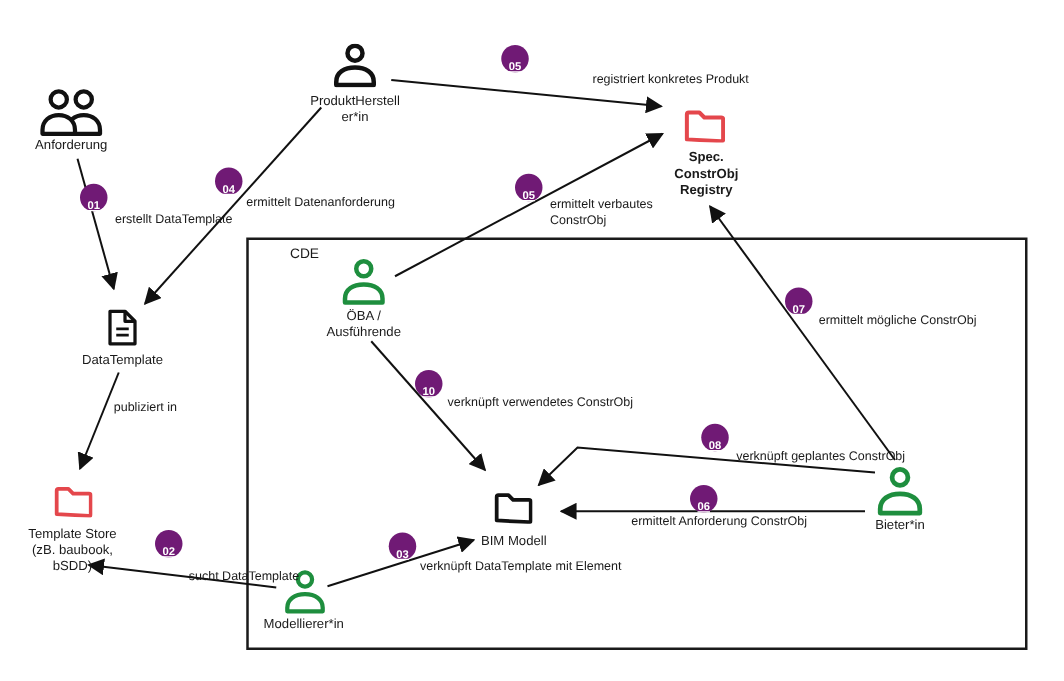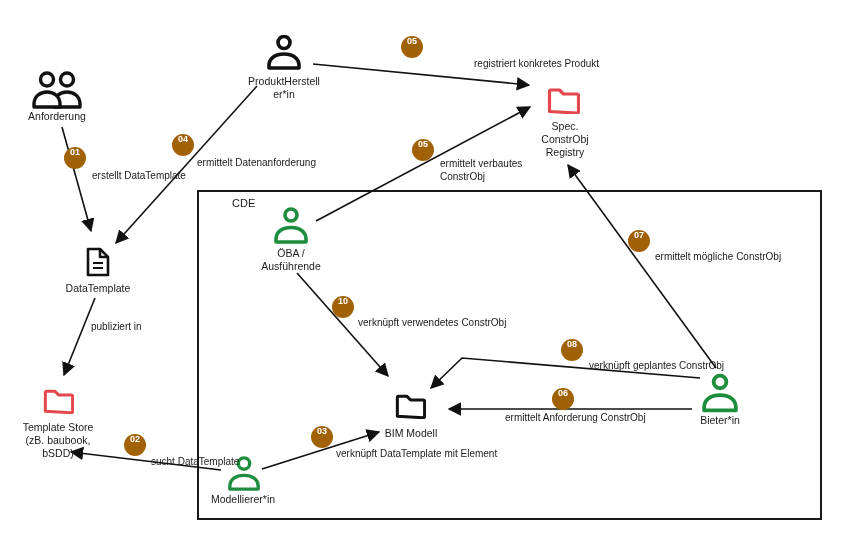--- a/index.html
+++ b/index.html
@@ -11,22 +11,22 @@
   
   .node-label{
     position:absolute;font-size:10.5px;line-height:1.22;text-align:center;
     white-space:pre-line;color:#1a1a1a;
   }
   .step-text{
     position:absolute;font-size:10px;line-height:1.25;white-space:pre-line;color:#1a1a1a;
   }
   .badge{
     position:absolute;width:22px;height:22px;border-radius:50%;
-    background:#a16207;color:#ffffff;font-size:9px;font-weight:bold;
-    display:flex;align-items:flex-start;justify-content:center;
+    background:#701a75;color:#ffffff;font-size:9px;font-weight:bold;
+    display:flex;align-items:flex-end;justify-content:center;text-decoration:underline;
   }
   .cde-box{
     position:absolute;left:197px;top:190px;width:621px;height:326px;
     border:2px solid #1a1a1a;background:transparent;
   }
   .cde-label{position:absolute;left:208px;top:197px;font-size:11px;color:#1a1a1a;margin-left:24px;}
   svg{display:block;}
   #arrows{position:absolute;left:0;top:0;pointer-events:none;}
 </style>
 </head>
@@ -79,21 +79,21 @@
     </svg>
   </div>
   <div class="node-label" style="left:234px;top:75px;width:100px;">ProduktHerstell
 er*in</div>
 
   <div class="abs" style="left:547px;top:87px;width:33px;height:27px;">
     <svg width="33" height="27" viewBox="0 0 33 27">
       <path d="M2.5 24.5 V4.5 a1.5 1.5 0 0 1 1.5 -1.5 h8.5 l4 4 h13.5 a1.5 1.5 0 0 1 1.5 1.5 v16 a1.5 1.5 0 0 1 -1.5 1.5 z" fill="none" stroke="#e4474c" stroke-width="3.2" stroke-linejoin="round"></path>
     </svg>
   </div>
-  <div class="node-label" style="left:525px;top:120px;width:80px;">Spec.
+  <div class="node-label" style="left:525px;top:120px;width:80px;font-weight:bold;">Spec.
 ConstrObj
 Registry</div>
 
   <div class="abs" style="left:86px;top:247px;width:24px;height:30px;">
     <svg width="24" height="30" viewBox="0 0 24 30">
       <g stroke="#111111" stroke-width="2.6" fill="none" stroke-linejoin="round">
         <path d="M2 2 h12 l8 8 v18 h-20 z"></path>
         <path d="M14 2 v8 h8"></path>
         <path d="M7 16 h10 M7 21 h10" stroke-width="2.2"></path>
       </g>
@@ -146,21 +146,21 @@
         <circle cx="18" cy="8" r="6"></circle>
         <path d="M3 35 v-3 c0-7.5 6.5-11.5 15-11.5 s15 4 15 11.5 v3 z"></path>
       </g>
     </svg>
   </div>
   <div class="node-label" style="left:680px;top:414px;width:80px;">Bieter*in</div>
 
   <div class="badge" style="left:64px;top:147px;">
       <span>01</span>
     </div>
-  <div class="badge" style="left:124px;top:424px;margin-top:10px;">
+  <div class="badge" style="left:124px;top:424px;">
       <span>02</span>
     </div>
   <div class="badge" style="left:311px;top:426px;">
       <span>03</span>
     </div>
   <div class="badge" style="left:172px;top:134px;">
       <span>04</span>
     </div>
   <div class="badge" style="left:401px;top:36px;">
       <span>05</span>

